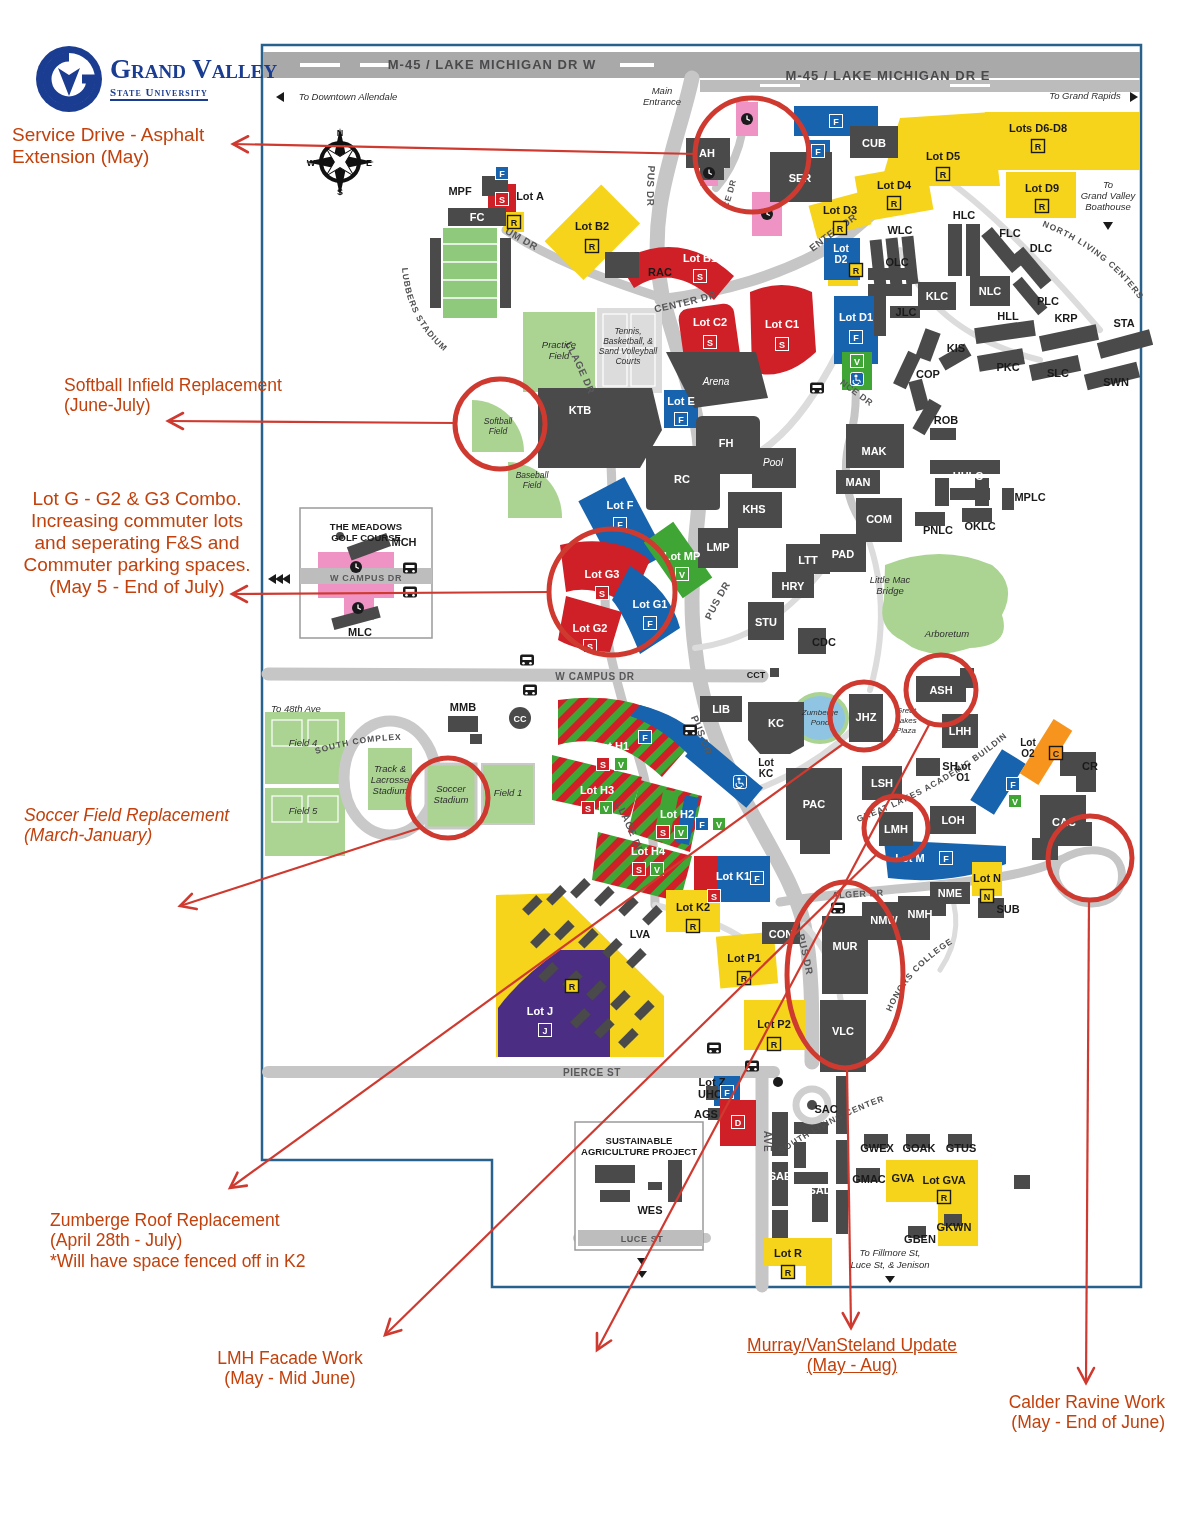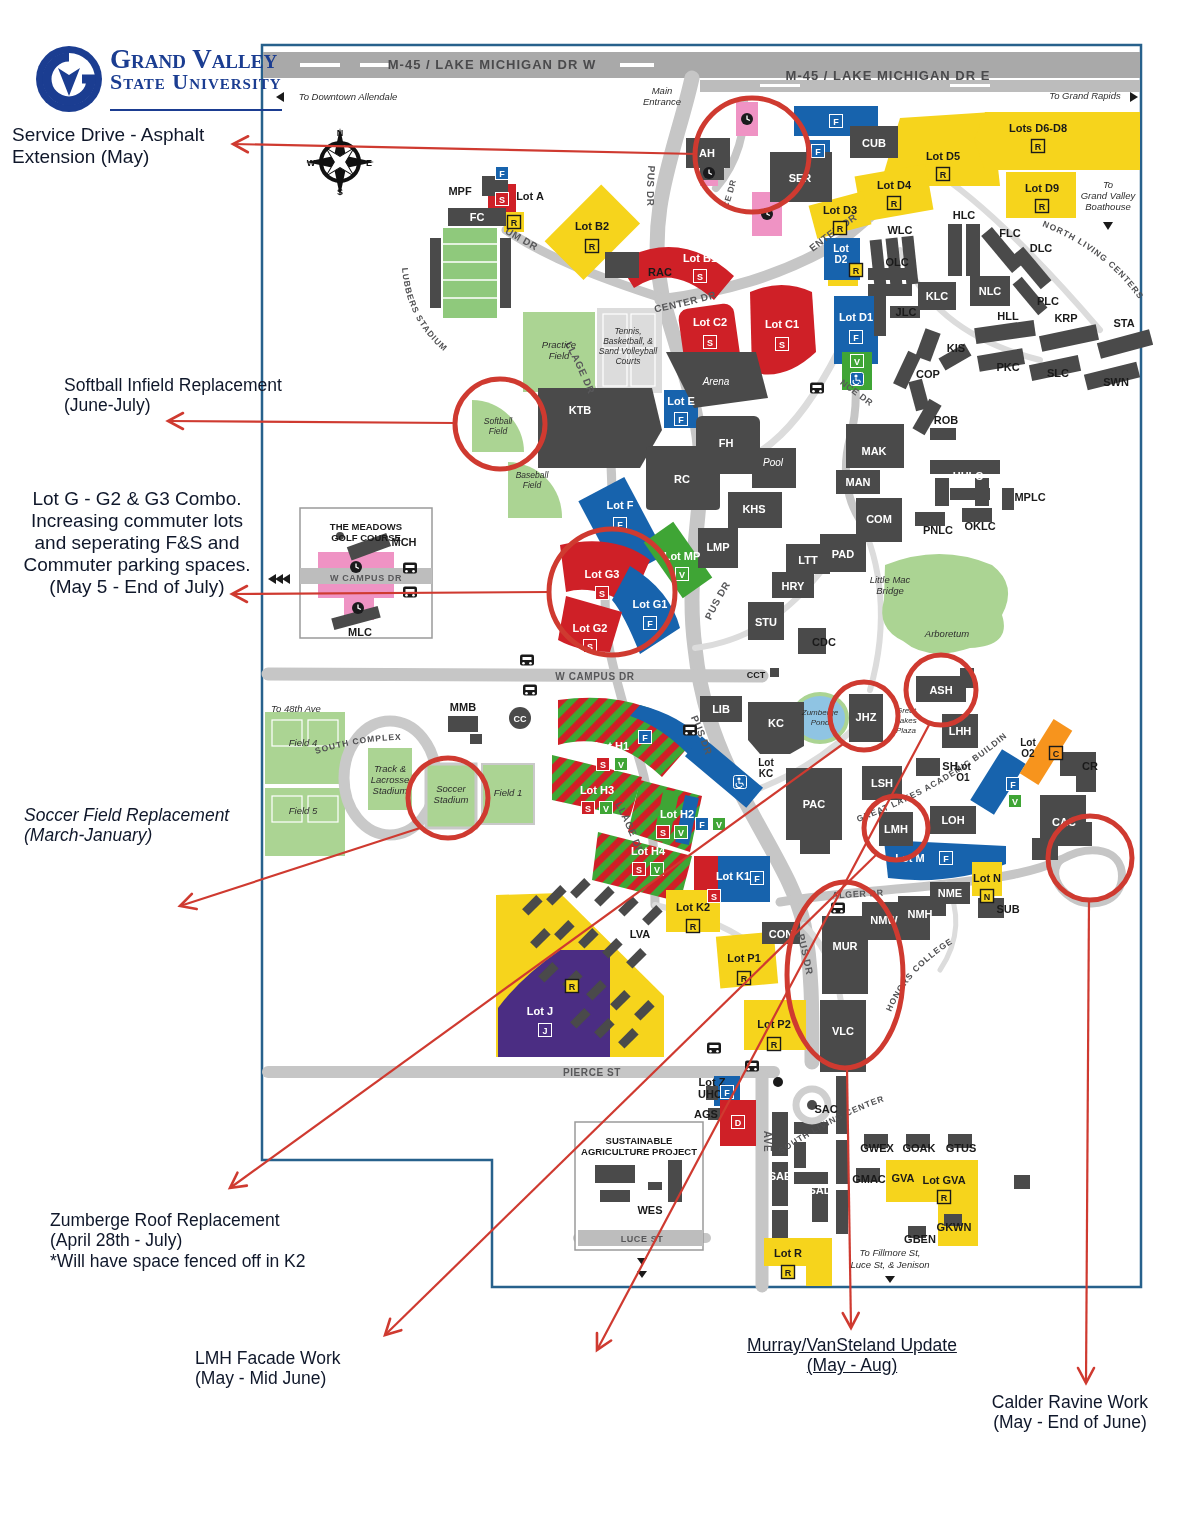--- a/index.html
+++ b/index.html
@@ -10,26 +10,26 @@
   .bk9{font-weight:bold;font-size:9.5px;fill:#1a1a1a;text-anchor:middle;}
   .rd{font-weight:bold;font-size:10px;fill:#58585a;letter-spacing:.6px;text-anchor:middle;}
   .rdL{font-weight:bold;font-size:13px;fill:#4a4a4c;letter-spacing:1px;text-anchor:middle;}
   .rd2{font-weight:bold;font-size:8.5px;fill:#4f4f51;letter-spacing:1px;}
   .it{font-style:italic;font-size:9.5px;fill:#2e2e2e;text-anchor:middle;}
   .itw{font-style:italic;font-size:10px;fill:#fff;text-anchor:middle;}
   .bdg{font-weight:bold;font-size:9px;text-anchor:middle;}
   .rl{stroke:#cf3a30;stroke-width:2.2;fill:none;}
   .rc{stroke:#cf3a30;stroke-width:5;fill:none;}
   .ah{stroke:#cf3a30;stroke-width:2.6;fill:none;stroke-linecap:round;}
-  .anno{position:absolute;color:#0f172a;font-size:17.5px;line-height:1.16;}
+  .anno{position:absolute;color:#c2410c;font-size:17.5px;line-height:1.16;}
   .anno.big{font-size:19px;}
   .logo{position:absolute;left:34px;top:44px;display:flex;align-items:center;}
   .logotext{margin-left:6px;color:#1b3d91;font-family:"Liberation Serif",serif;font-variant:small-caps;font-weight:bold;line-height:.95;}
   .logotext .l1{font-size:27px;letter-spacing:0px;}
-  .logotext .l2{font-size:22px;letter-spacing:1px;border-bottom:2px solid #1b3d91;display:inline-block;padding-bottom:16px;}
+  .logotext .l2{font-size:11px;letter-spacing:1px;border-bottom:2px solid #1b3d91;display:inline-block;padding-bottom:2px;}
 </style>
 </head>
 <body>
 
 <div id="page">
 
 <svg width="1182" height="1529" viewBox="0 0 1182 1529" style="position:absolute;left:0;top:0;">
 <defs>
   <pattern id="hstripe" width="14" height="14" patternTransform="rotate(45)" patternUnits="userSpaceOnUse">
     <rect width="14" height="14" fill="#cf2027"></rect>
@@ -936,26 +936,26 @@
 </div>
 <div class="anno" style="left:24px;top:805px;width:240px;font-style:italic;">
   <div>Soccer Field Replacement</div>
   <div>(March-January)</div>
 </div>
 <div class="anno" style="left:50px;top:1210px;width:330px;">
   <div>Zumberge Roof Replacement</div>
   <div>(April 28th - July)</div>
   <div>*Will have space fenced off in K2</div>
 </div>
-<div class="anno" style="left:195px;top:1348px;width:190px;text-align:left;">
+<div class="anno" style="left:195px;top:1348px;width:190px;text-align:center;">
   <div>LMH Facade Work</div>
   <div>(May - Mid June)</div>
 </div>
 <div class="anno" style="left:732px;top:1335px;width:240px;text-align:center;text-decoration:underline;">
   <div>Murray/VanSteland Update</div>
   <div>(May - Aug)</div>
 </div>
-<div class="anno" style="left:975px;top:1392px;width:190px;text-align:center;">
+<div class="anno" style="left:975px;top:1392px;width:190px;text-align:right;">
   <div>Calder Ravine Work</div>
   <div>(May - End of June)</div>
 </div>
 
 </div>
 
 </body></html>

